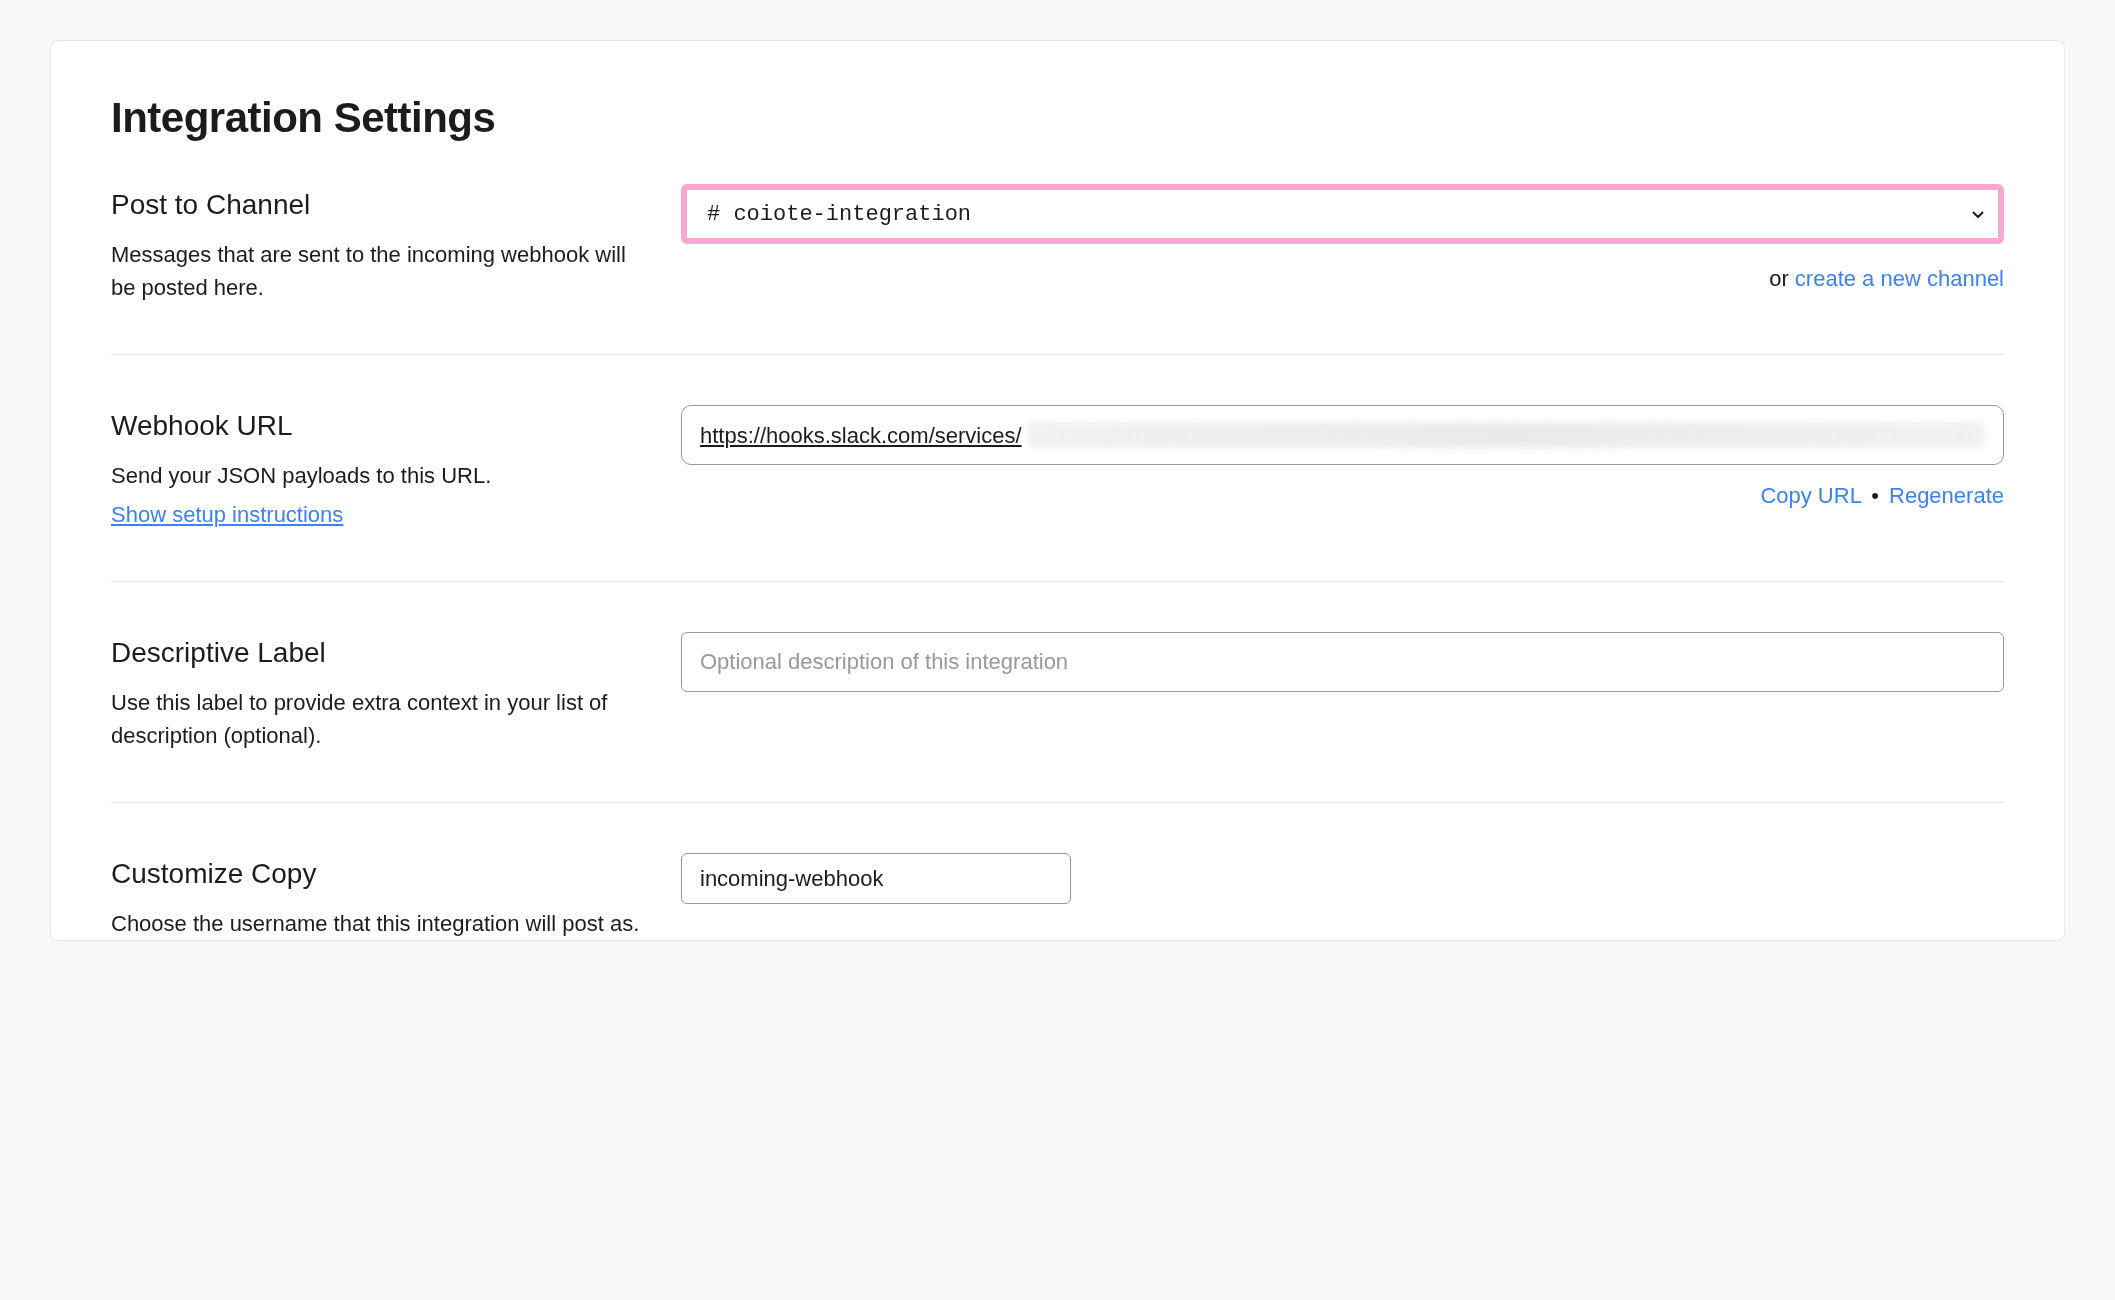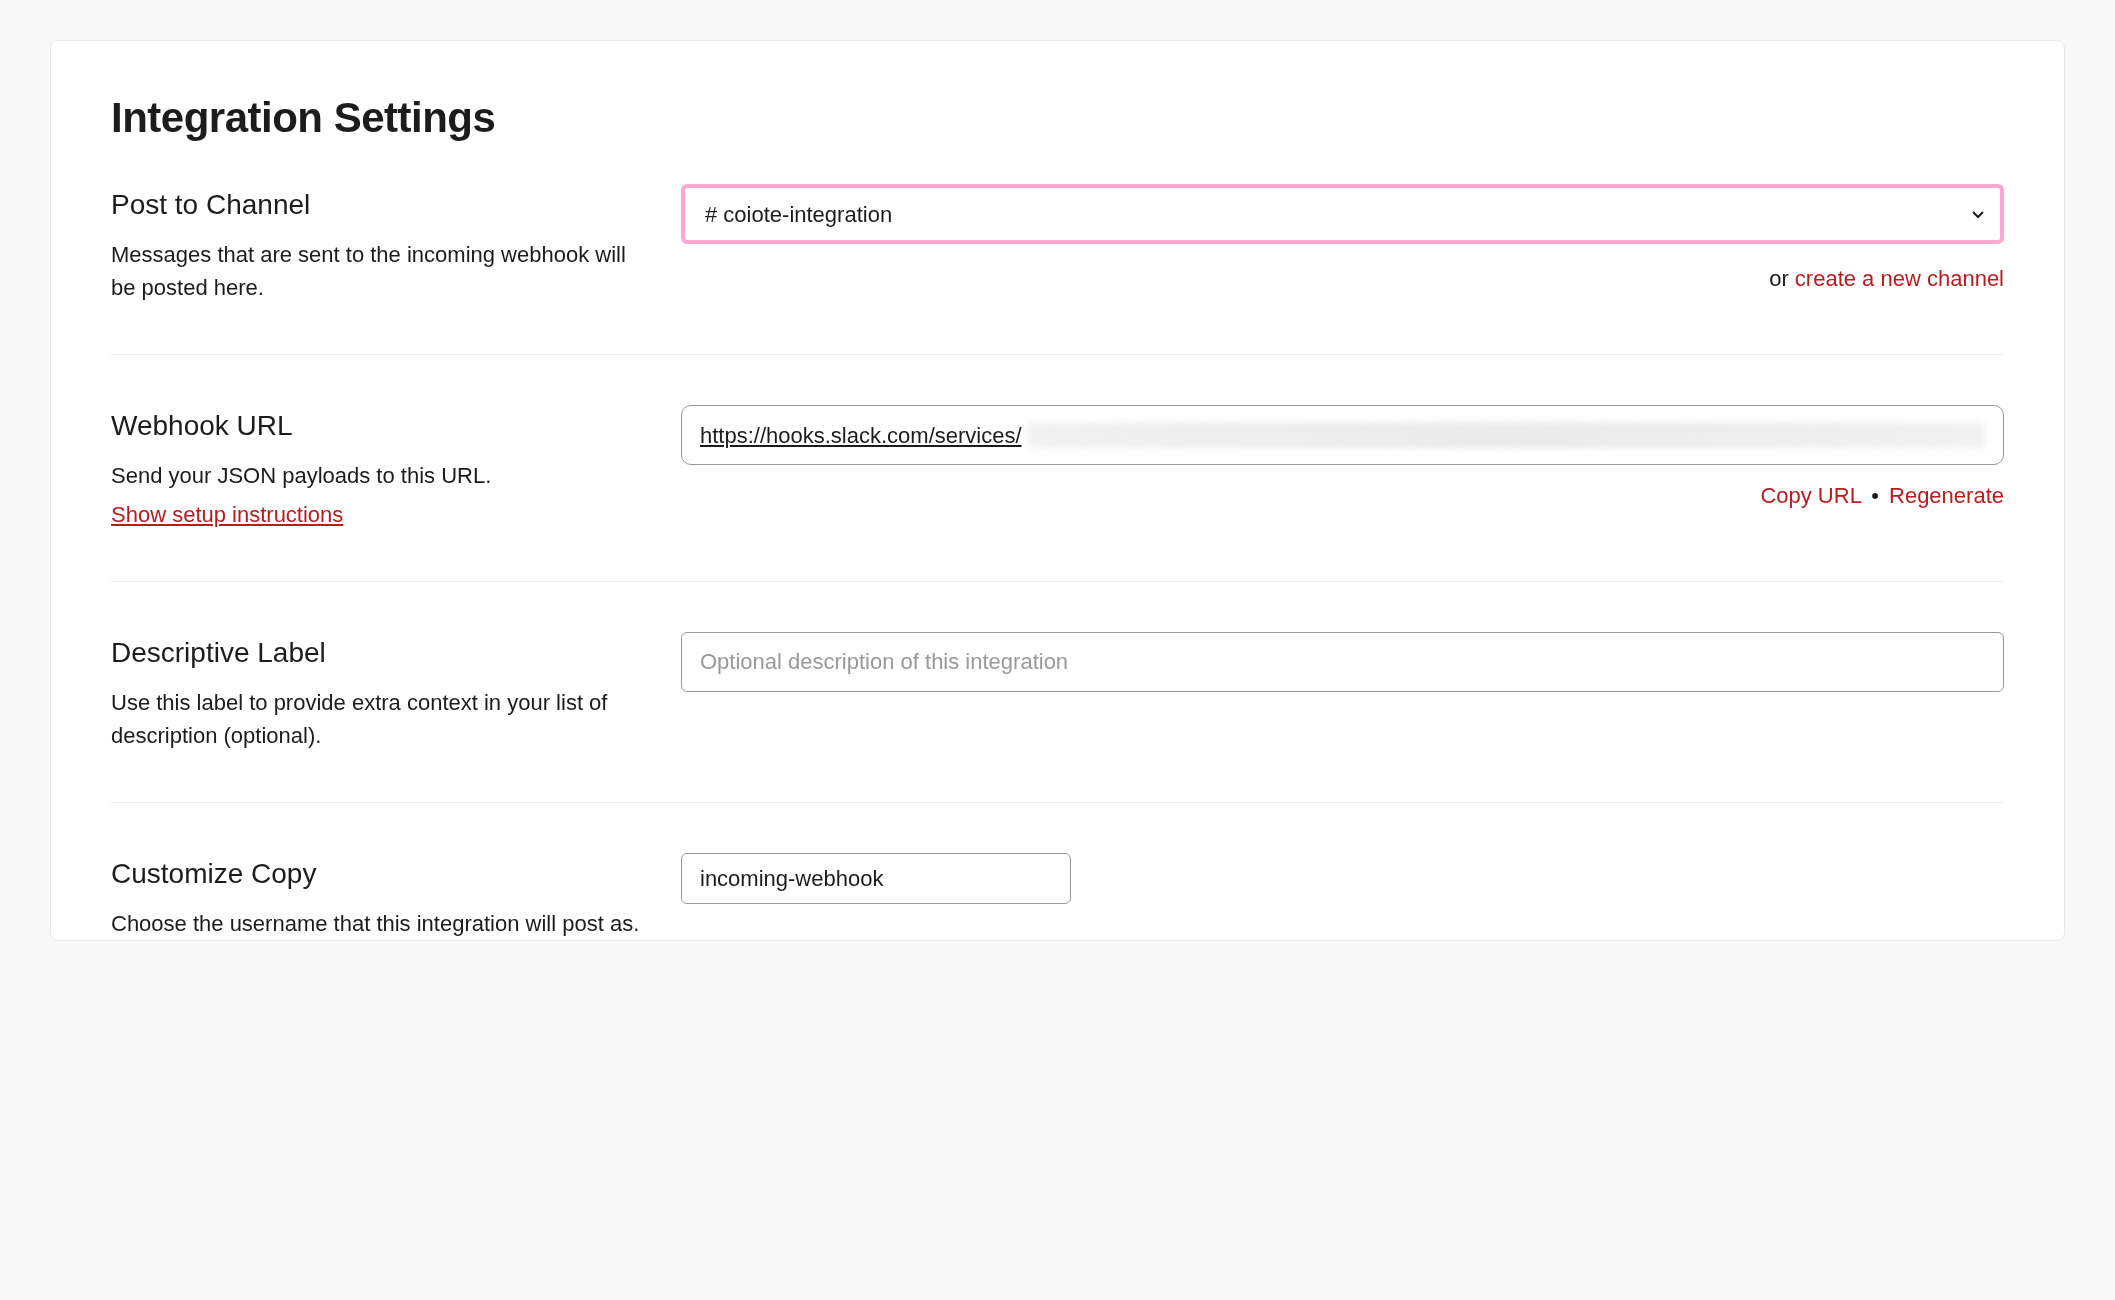--- a/index.html
+++ b/index.html
@@ -54,41 +54,42 @@
       font-size: 28px;
       font-weight: 400;
       margin-bottom: 12px;
     }
     .section-desc {
       font-size: 22px;
       color: #1d1c1d;
       line-height: 1.5;
     }
     .link {
-      color: #b91c1c;
+      color: #3b82f6;
       cursor: pointer;
       text-decoration: none;
     }
     .select-wrap {
       position: relative;
       width: 100%;
     }
     .select-input {
       width: 100%;
       height: 60px;
-      border: 4px solid #f9a8d4;
+      border: 6px solid #f9a8d4;
       border-radius: 6px;
       padding: 0 40px 0 20px;
       font-size: 22px;
       background: #fff;
       color: #1d1c1d;
       appearance: none;
       cursor: pointer;
       display: flex;
       align-items: center;
+      font-family: Liberation Mono, monospace;
     }
     .chevron {
       position: absolute;
       right: 18px;
       top: 50%;
       transform: translateY(-50%);
       pointer-events: none;
     }
     .chevron svg {
       width: 16px;

